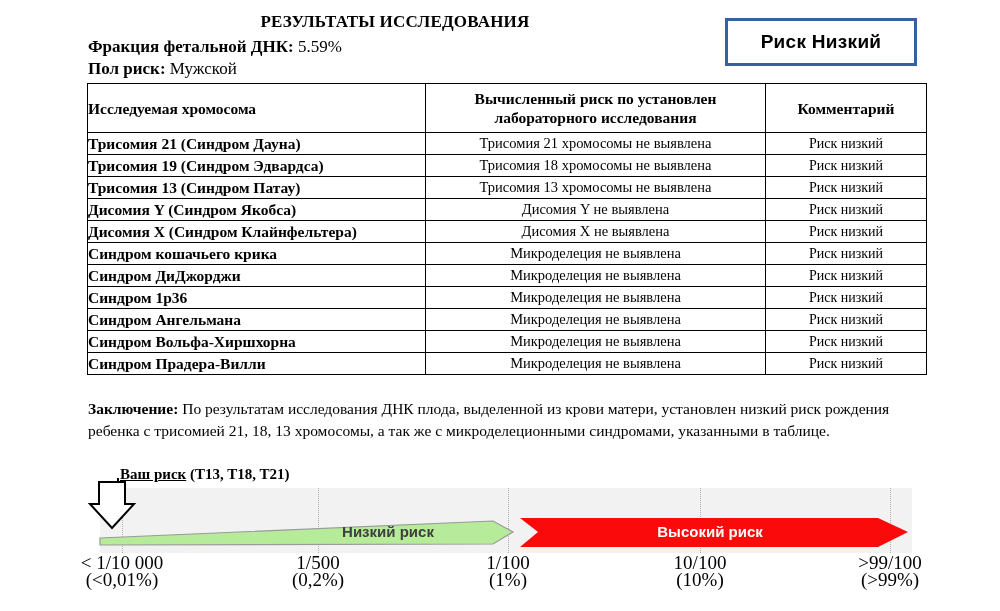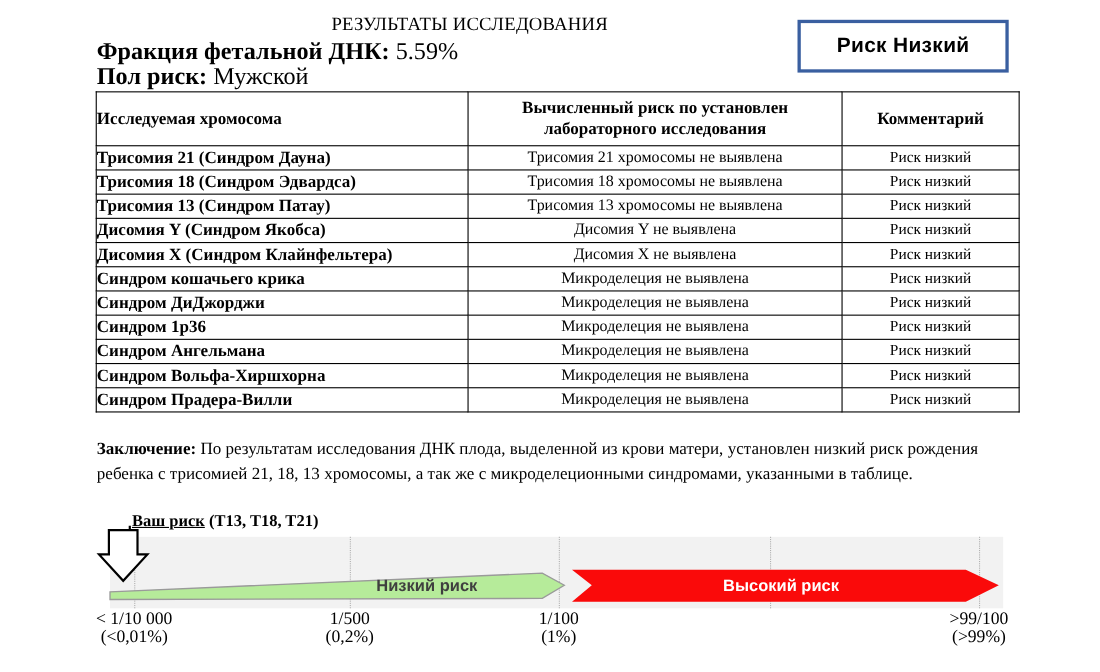--- a/index.html
+++ b/index.html
@@ -16,30 +16,29 @@
     overflow: hidden;
   }
 
   
   #page-title {
     position: absolute;
     top: 12px;
     left: 0;
     width: 790px;
     text-align: center;
-    font-weight: normal;
+    font-weight: bold;
     font-size: 17px;
     letter-spacing: 0.2px;
-    padding-left: 32px;
   }
   #meta-block {
     position: absolute;
     top: 36px;
     left: 88px;
-    font-size: 22px;
+    font-size: 17px;
     line-height: 22px;
   }
   .meta-row { white-space: nowrap; }
   .meta-label { font-weight: bold; }
   .meta-value { font-weight: normal; }
 
   
   #risk-badge {
     position: absolute;
     top: 18px;
@@ -176,21 +175,21 @@
   #axis-labels {
     position: absolute;
     top: 92px;
     left: 0;
     width: 1000px;
     height: 42px;
   }
   .axis-tick {
     position: absolute;
     text-align: center;
-    font-size: 16px;
+    font-size: 19px;
     line-height: 17px;
     width: 130px;
   }
   .axis-tick .tick-sub { display: block; }
 </style>
 </head>
 <body>
 
 <div id="page-title">РЕЗУЛЬТАТЫ ИССЛЕДОВАНИЯ</div>
 
@@ -222,21 +221,21 @@
       <th class="th-note">Комментарий</th>
     </tr>
   </thead>
   <tbody id="table-body">
       <tr>
         <td class="cell-chrom">Трисомия 21 (Синдром Дауна)</td>
         <td class="cell-risk">Трисомия 21 хромосомы не выявлена</td>
         <td class="cell-note">Риск низкий</td>
       </tr>
       <tr>
-        <td class="cell-chrom">Трисомия 18 (Синдром Эдвардса)</td>
+        <td class="cell-chrom">Трисомия 19 (Синдром Эдвардса)</td>
         <td class="cell-risk">Трисомия 18 хромосомы не выявлена</td>
         <td class="cell-note">Риск низкий</td>
       </tr>
       <tr>
         <td class="cell-chrom">Трисомия 13 (Синдром Патау)</td>
         <td class="cell-risk">Трисомия 13 хромосомы не выявлена</td>
         <td class="cell-note">Риск низкий</td>
       </tr>
       <tr>
         <td class="cell-chrom">Дисомия Y (Синдром Якобса)</td>
@@ -309,15 +308,16 @@
   </svg>
 
   <svg id="pointer-svg" viewBox="0 0 120 62" preserveAspectRatio="none">
     <path d="M30,0 L30,4 L37,4 L37,26 L46,26 L24,50 L2,26 L11,26 L11,4 L30,4" fill="#ffffff" stroke="#000000" stroke-width="2" stroke-linejoin="miter"></path>
   </svg>
 
   <div id="axis-labels">
       <div class="axis-tick" style="left: 57px;"><span>&lt; 1/10 000</span><span class="tick-sub">(&lt;0,01%)</span></div>
       <div class="axis-tick" style="left: 253px;"><span>1/500</span><span class="tick-sub">(0,2%)</span></div>
       <div class="axis-tick" style="left: 443px;"><span>1/100</span><span class="tick-sub">(1%)</span></div>
+      <div class="axis-tick" style="left: 635px;"><span>10/100</span><span class="tick-sub">(10%)</span></div>
       <div class="axis-tick" style="left: 825px;"><span>&gt;99/100</span><span class="tick-sub">(&gt;99%)</span></div>
     </div>
 </div>
 
 </body></html>

